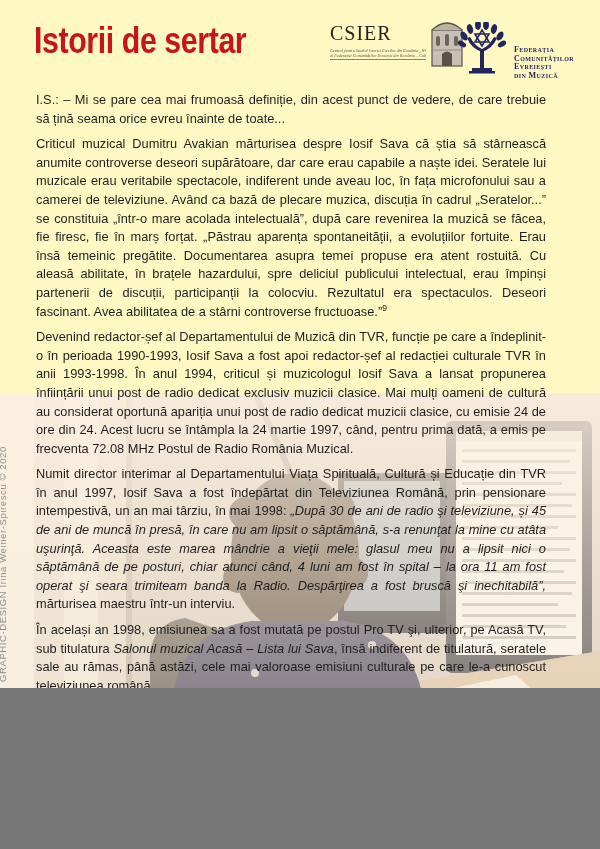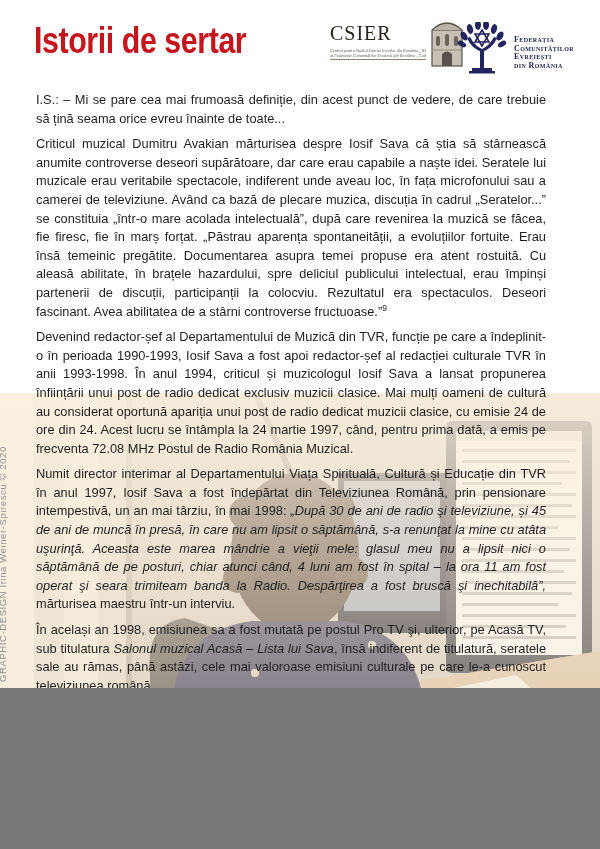--- a/index.html
+++ b/index.html
@@ -1,27 +1,27 @@
 <!DOCTYPE html>
 <html><head>
 <meta charset="utf-8">
 <style>
   html,body{margin:0;padding:0;background:#777;}
-  .page{position:relative;width:600px;height:688px;background:#ffffff;overflow:hidden;
+  .page{position:relative;width:600px;height:688px;background:#fef9c3;overflow:hidden;
         font-family:"Liberation Sans",sans-serif;color:#1f1f1f;margin:0 auto;}
   
   .title{position:absolute;left:34px;top:20px;font-size:37px;font-weight:bold;color:#c4161c;
          letter-spacing:-0.5px;transform:scaleX(0.82);transform-origin:left top;white-space:nowrap;}
   .csier{position:absolute;left:330px;top:18px;display:flex;align-items:flex-start;}
   .csier-textcol{display:flex;flex-direction:column;}
   .csier-name{font-family:"Liberation Serif",serif;font-size:20px;color:#26241f;letter-spacing:1px;line-height:30px;}
   .csier-caption{width:96px;border-bottom:0.5px solid #8a8374;padding-bottom:1px;}
   .csier-caption div{font-family:"Liberation Serif",serif;font-style:italic;font-size:4.2px;line-height:5px;color:#5d574c;white-space:nowrap;overflow:hidden;}
   .csier-building{margin-left:2px;margin-top:0px;}
-  .fcer{position:absolute;left:457px;top:22px;display:flex;align-items:center;}
+  .fcer{position:absolute;left:457px;top:22px;display:flex;align-items:flex-end;}
   .fcer-text{margin-left:7px;margin-top:4px;}
   .fcer-text div{font-family:"Liberation Serif",serif;font-variant:small-caps;font-weight:bold;
                  font-size:8px;line-height:8.5px;color:#23265e;letter-spacing:0.4px;}
   
   .photo{position:absolute;left:0;top:393px;width:600px;height:456px;}
   .photo svg{display:block;width:100%;height:100%;}
   .photo-overlay{position:absolute;left:0;top:0;width:100%;height:100%;
      background:linear-gradient(180deg,rgba(253,241,224,0.86) 0%,rgba(253,241,224,0.70) 20%,
      rgba(253,241,224,0.52) 45%,rgba(253,241,224,0.36) 72%,rgba(253,241,224,0.30) 100%);}
   
@@ -171,21 +171,21 @@
         <g fill="none" stroke="#23265e" stroke-width="1.6">
           <path d="M25,8 L32,20 L18,20 Z"></path>
           <path d="M25,24 L18,12 L32,12 Z"></path>
         </g>
       </svg>
     </div>
     <div class="fcer-text">
       <div>Federația</div>
       <div>Comunităților</div>
       <div>Evreiești</div>
-      <div>din România</div>
+      <div>din Muzică</div>
     </div>
   </div>
 
   <div class="bodytext">
     <p><span>I.S.: – Mi se pare cea mai frumoasă definiție, din acest punct de vedere, de care trebuie să țină seama orice evreu înainte de toate...</span></p>
     <p><span>Criticul muzical Dumitru Avakian mărturisea despre Iosif Sava că știa să stârnească anumite controverse deseori supărătoare, dar care erau capabile a naște idei. Seratele lui muzicale erau veritabile spectacole, indiferent unde aveau loc, în fața microfonului sau a camerei de televiziune. Având ca bază de plecare muzica, discuția în cadrul „Seratelor...” se constituia „într-o mare acolada intelectuală”, după care revenirea la muzică se făcea, fie firesc, fie în marș forțat. „Păstrau aparența spontaneității, a evoluțiilor fortuite. Erau însă temeinic pregătite. Documentarea asupra temei propuse era atent rostuită. Cu aleasă abilitate, în brațele hazardului, spre deliciul publicului intelectual, erau împinși partenerii de discuții, participanții la colocviu. Rezultatul era spectaculos. Deseori fascinant. Avea abilitatea de a stârni controverse fructuoase.”</span><sup>9</sup></p>
     <p><span>Devenind redactor-șef al Departamentului de Muzică din TVR, funcție pe care a îndeplinit-o în perioada 1990-1993, Iosif Sava a fost apoi redactor-șef al redacției culturale TVR în anii 1993-1998. În anul 1994, criticul și muzicologul Iosif Sava a lansat propunerea înființării unui post de radio dedicat exclusiv muzicii clasice. Mai mulți oameni de cultură au considerat oportună apariția unui post de radio dedicat muzicii clasice, cu emisie 24 de ore din 24. Acest lucru se întâmpla la 24 martie 1997, când, pentru prima dată, a emis pe frecventa 72.08 MHz Postul de Radio România Muzical.</span></p>
     <p><span>Numit director interimar al Departamentului Viața Spirituală, Cultură și Educație din TVR în anul 1997, Iosif Sava a fost îndepărtat din Televiziunea Română, prin pensionare intempestivă, un an mai târziu, în mai 1998: </span><i>„După 30 de ani de radio şi televiziune, și 45 de ani de muncă în presă, în care nu am lipsit o săptămână, s-a renunţat la mine cu atâta uşurinţă. Aceasta este marea mândrie a vieţii mele: glasul meu nu a lipsit nici o săptămână de pe posturi, chiar atunci când, 4 luni am fost în spital – la ora 11 am fost operat şi seara trimiteam banda la Radio. Despărţirea a fost bruscă şi inechitabilă”,</i><span> mărturisea maestru într-un interviu.</span></p>
     <p><span>În același an 1998, emisiunea sa a fost mutată pe postul Pro TV şi, ulterior, pe Acasă TV, sub titulatura </span><i>Salonul muzical Acasă – Lista lui Sava</i><span>, însă indiferent de titulatură, seratele sale au rămas, până astăzi, cele mai valoroase emisiuni culturale pe care le-a cunoscut televiziunea română.</span></p>
     <p class="p-enescu"><span class="red">Cu două săptămâni înaintea inaugurării Festivalului Internațional </span><i class="red">George Enescu</i><span class="red">, ediția 1998, răsunau ultimele acorduri ale „Eroicei” lui Sava.</span><span> Maestrul s-a stins din viață total neașteptat, pe 18 august 1998, după o intervenție chirurgicală.</span></p>

